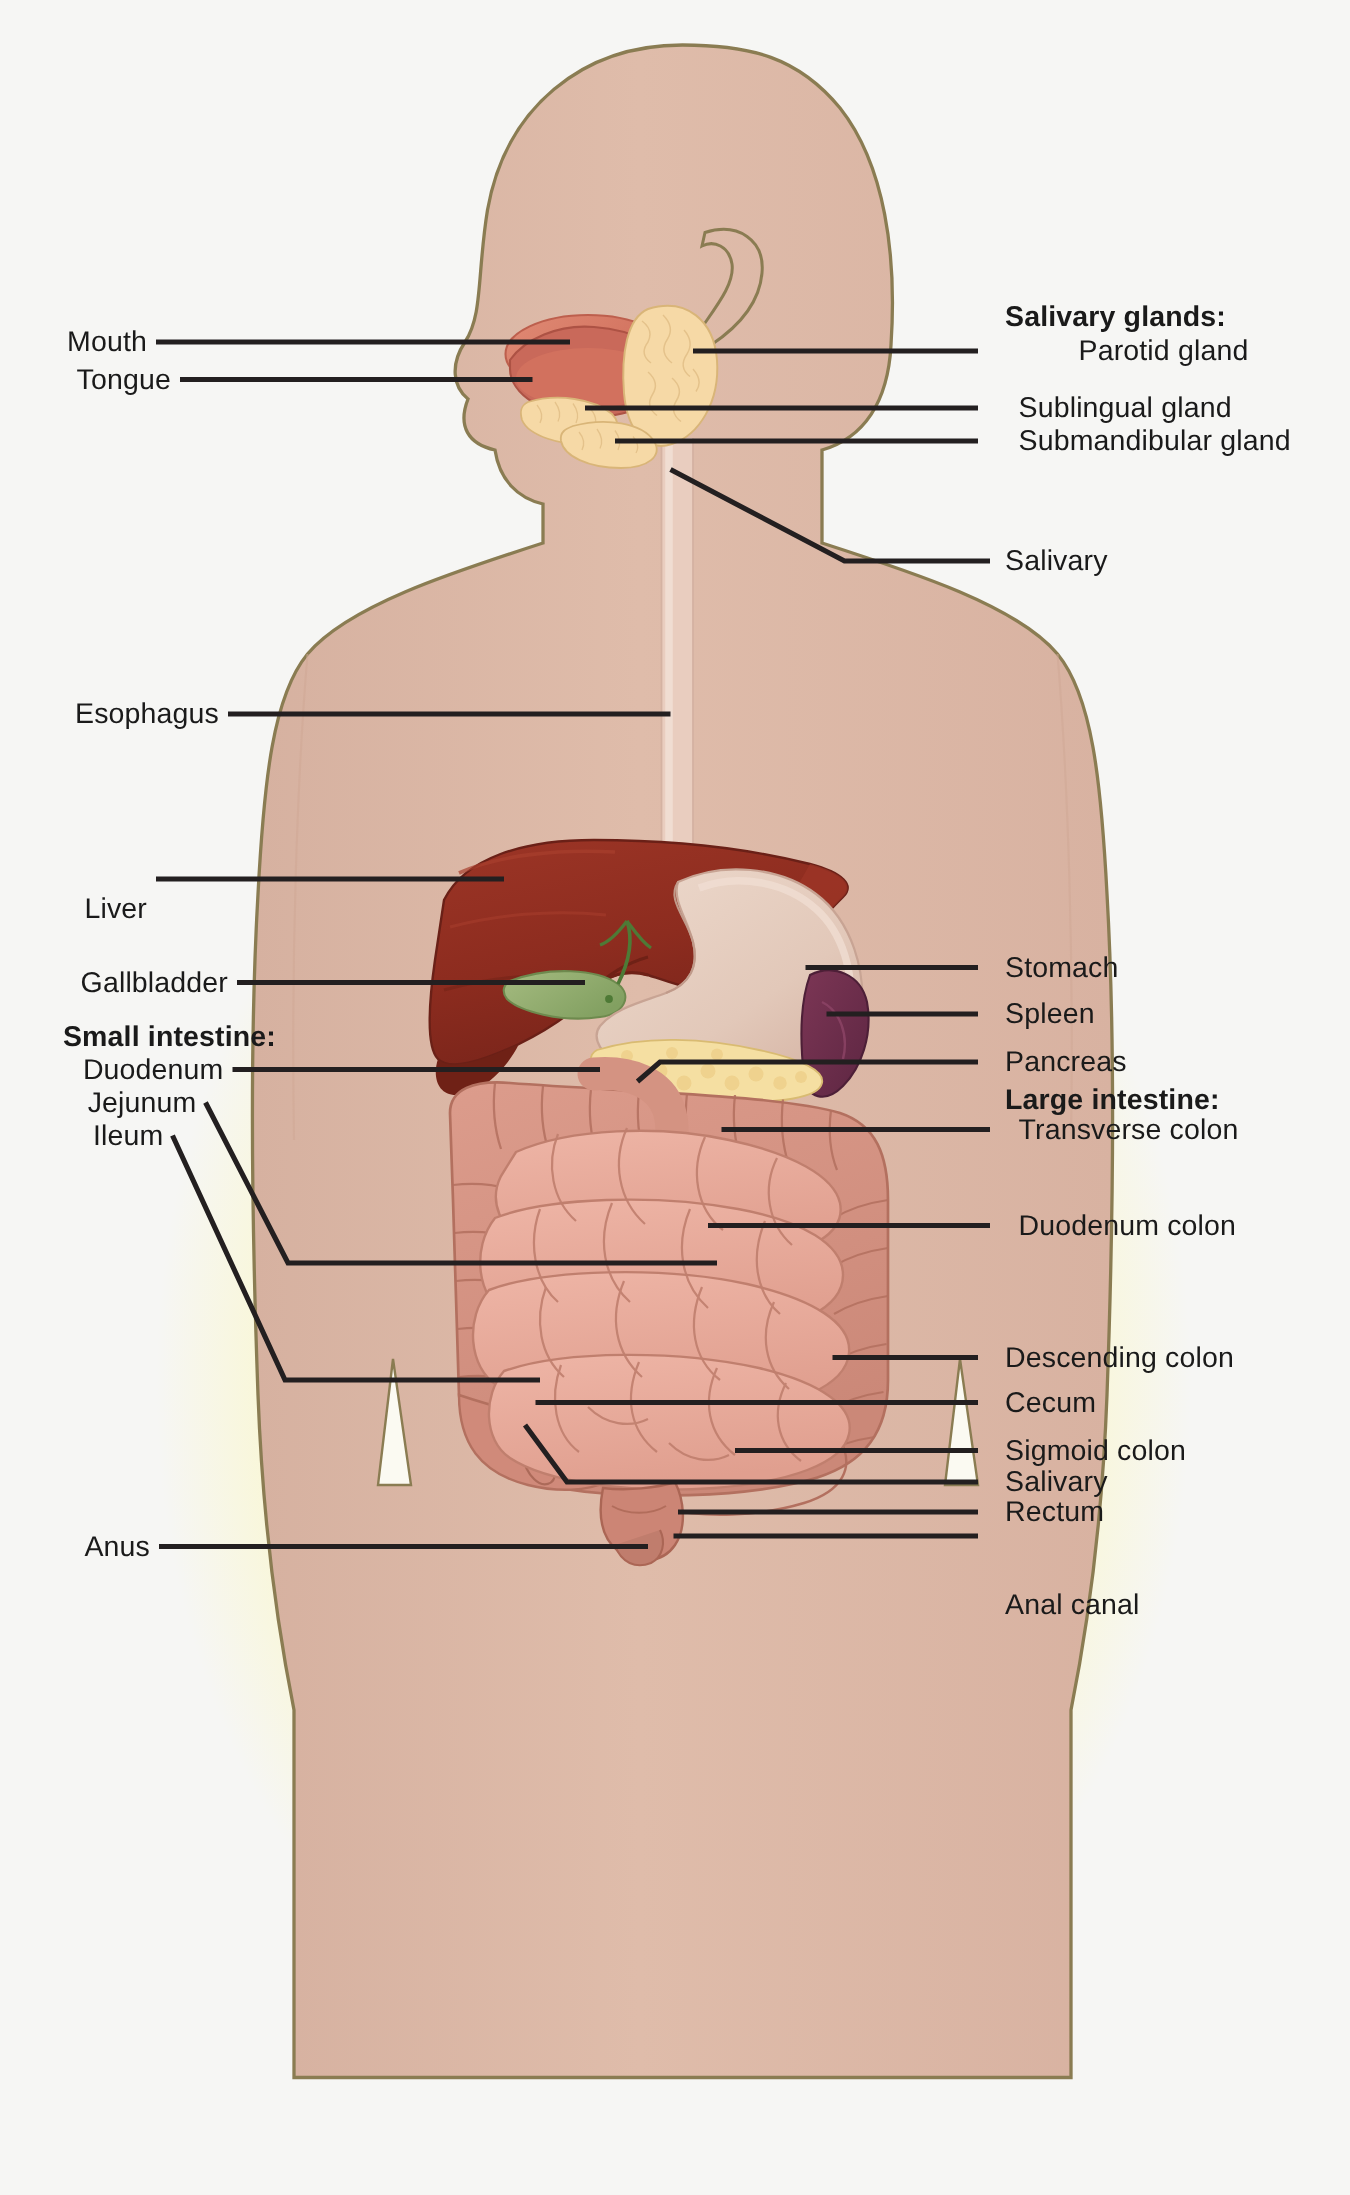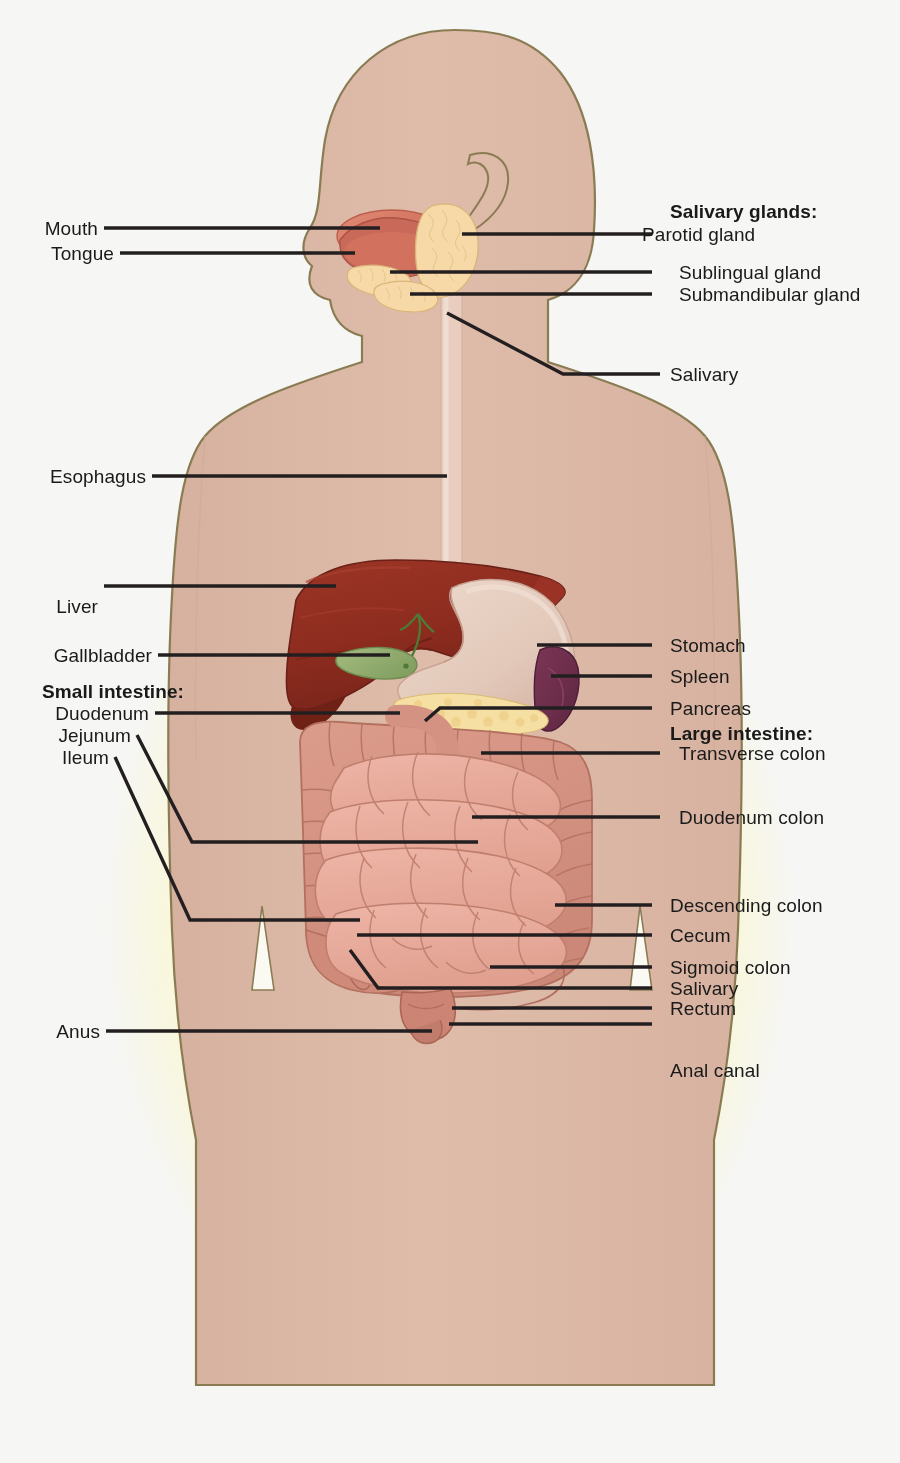--- a/index.html
+++ b/index.html
@@ -355,21 +355,21 @@
   <div class="label left" style="left:0;width:146px;top:467px">Esophagus</div>
   <div class="label left" style="left:0;width:98px;top:597px">Liver</div>
   <div class="label left" style="left:0;width:152px;top:646px">Gallbladder</div>
   <div class="label left bold" style="left:0;width:184px;top:682px">Small intestine:</div>
   <div class="label left" style="left:0;width:149px;top:704px">Duodenum</div>
   <div class="label left" style="left:0;width:131px;top:726px">Jejunum</div>
   <div class="label left" style="left:0;width:109px;top:748px">Ileum</div>
   <div class="label left" style="left:0;width:100px;top:1022px">Anus</div>
 
   <div class="label right bold" style="left:670px;top:202px">Salivary glands:</div>
-  <div class="label right" style="left:642px;top:225px">Parotid gland</div>
+  <div class="label right" style="left:719px;top:225px">Parotid gland</div>
   <div class="label right" style="left:679px;top:263px">Sublingual gland</div>
   <div class="label right" style="left:679px;top:285px">Submandibular gland</div>
   <div class="label right" style="left:670px;top:365px">Salivary</div>
   <div class="label right" style="left:670px;top:636px">Stomach</div>
   <div class="label right" style="left:670px;top:667px">Spleen</div>
   <div class="label right" style="left:670px;top:699px">Pancreas</div>
   <div class="label right bold" style="left:670px;top:724px">Large intestine:</div>
   <div class="label right" style="left:679px;top:744px">Transverse colon</div>
   <div class="label right" style="left:679px;top:808px">Duodenum colon</div>
   <div class="label right" style="left:670px;top:896px">Descending colon</div>

